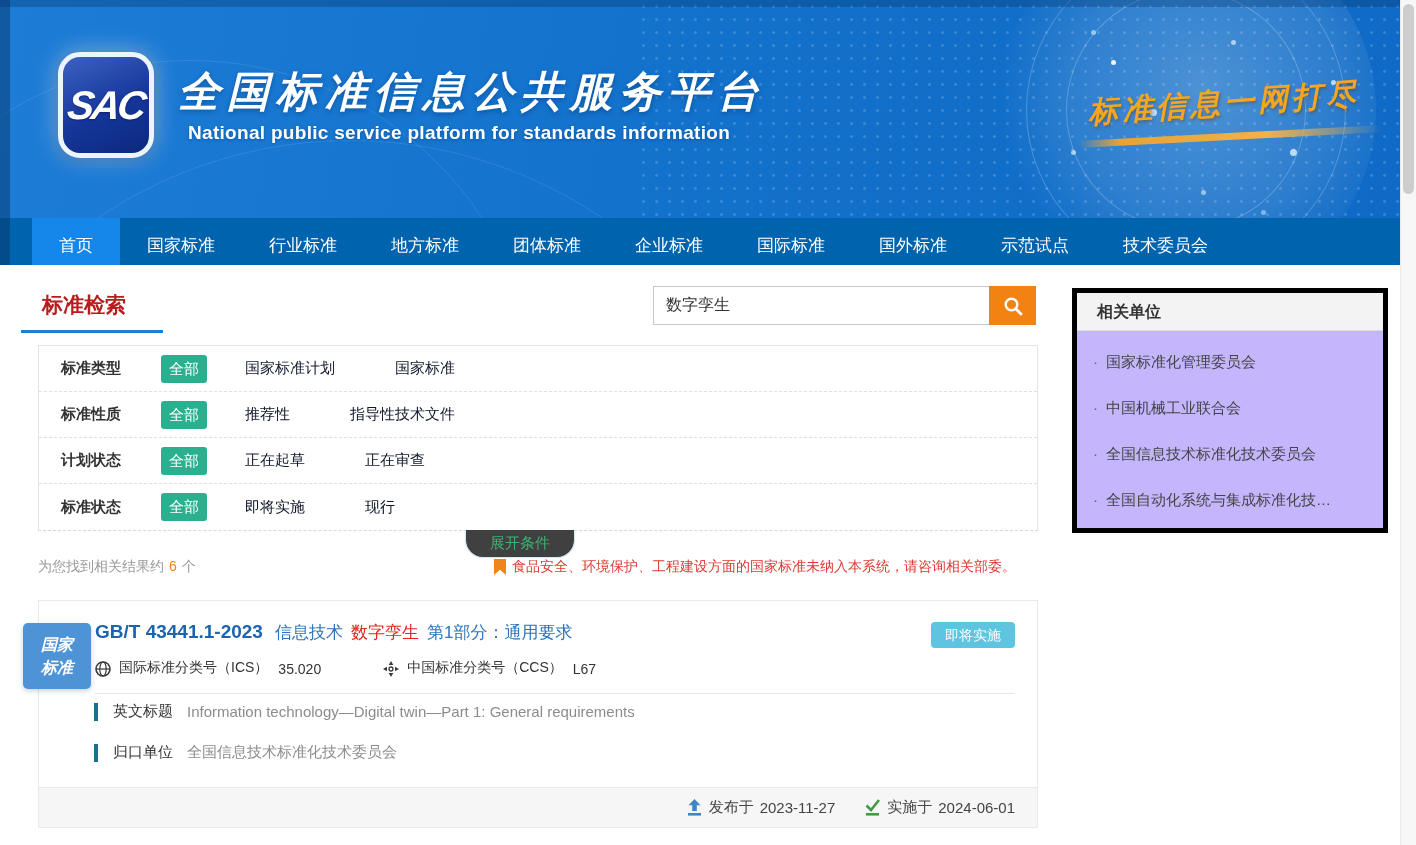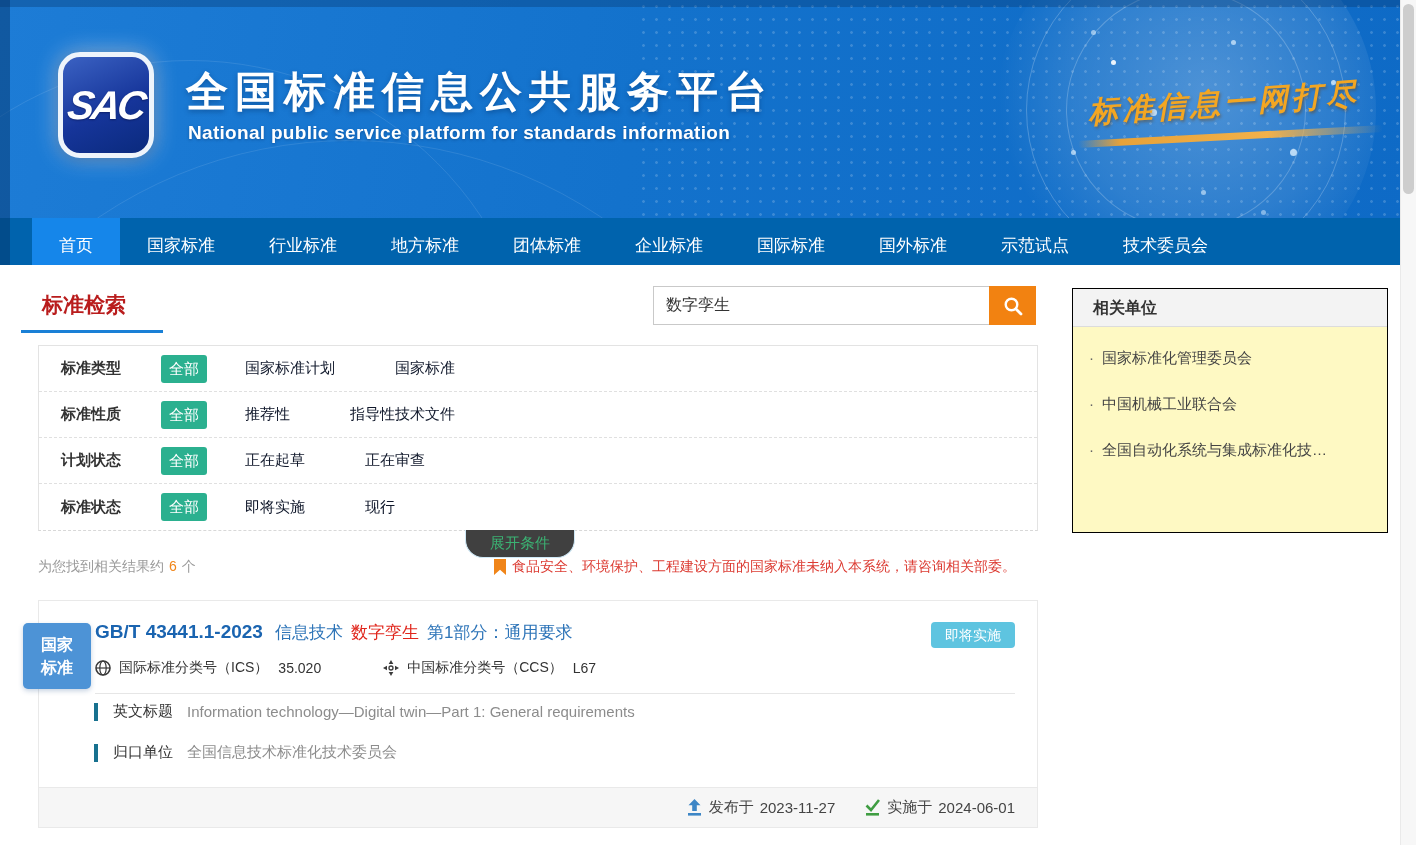--- a/index.html
+++ b/index.html
@@ -42,22 +42,22 @@
     position:absolute; left:58px; top:52px; width:96px; height:106px; border-radius:22px;
     background:linear-gradient(155deg,#3b62c3 0%,#16359a 55%,#0a2a7d 100%);
     border:5px solid #eef4fb; display:flex; align-items:center; justify-content:center;
     box-shadow:0 2px 14px rgba(0,20,60,.3), 0 0 22px rgba(255,255,255,.55); cursor:pointer;
   }
   .sac-logo span {
     color:#fff; font-size:40px; font-weight:bold; font-style:italic; letter-spacing:-3px;
     transform:skewX(-8deg); text-shadow:0 1px 2px rgba(0,0,40,.4);
   }
   .site-title {
-    position:absolute; left:186px; top:64px; color:#fff; font-size:42px; font-weight:bold;
-    letter-spacing:7px; text-shadow:0 2px 5px rgba(0,40,90,.4); white-space:nowrap;
+    position:absolute; left:178px; top:64px; color:#fff; font-size:42px; font-weight:bold;
+    letter-spacing:7px; text-shadow:0 2px 5px rgba(0,40,90,.4); white-space:nowrap;font-style:italic;
   }
   .site-subtitle {
     position:absolute; left:188px; top:122px; color:#fff; font-size:19px; font-weight:bold;
     letter-spacing:.3px; text-shadow:0 1px 3px rgba(0,40,90,.4); white-space:nowrap;
   }
   .slogan {
     position:absolute; left:1088px; top:82px; width:300px; color:#f3a622; font-size:30px;
     font-weight:bold; font-style:italic; letter-spacing:4px; transform:rotate(-4deg);
     text-shadow:1px 2px 3px rgba(110,60,0,.45); white-space:nowrap;
   }
@@ -124,34 +124,35 @@
   
   .result-card {
     position:absolute; left:38px; top:600px; width:1000px; height:228px;
     border:1px solid #e9e9e9; background:#fff;
   }
   .type-badge {
     position:absolute; left:-16px; top:22px; width:68px; height:66px; background:#4d93d6;
     border-radius:5px; color:#fff; font-size:16px; font-weight:bold; text-align:center;
     display:flex; flex-direction:column; justify-content:center; line-height:1.45;
     box-shadow:0 2px 5px rgba(30,80,140,.25);
+    font-style:italic;
   }
   .card-title-row {
     position:absolute; left:56px; top:20px; right:130px; display:flex; align-items:baseline;
     white-space:nowrap; cursor:pointer;
   }
   .std-code { font-size:19px; font-weight:bold; color:#1a64b0; margin-right:12px; }
   .std-t { font-size:17px; color:#2d74b8; margin-right:8px; }
   .std-hl { font-size:17px; color:#e0251b; margin-right:8px; }
   .status-badge {
     position:absolute; right:22px; top:21px; width:84px; height:26px; line-height:26px;
     text-align:center; background:#5ec4e0; color:#fff; font-size:14px; border-radius:4px;
   }
   .card-meta-row {
-    position:absolute; left:56px; top:58px; display:flex; align-items:center; font-size:14px; color:#333;
+    position:absolute; left:56px; top:58px; display:flex; align-items:flex-end; font-size:14px; color:#333;
   }
   .card-meta-row svg { margin-right:8px; }
   .meta-label { margin-right:10px; }
   .meta-value { margin-right:62px; }
   .card-divider { position:absolute; left:56px; right:22px; top:92px; height:1px; background:#e6e6e6; }
   .info-row { position:absolute; left:55px; display:flex; align-items:center; font-size:15px; }
   .info-row.r1 { top:101px; }
   .info-row.r2 { top:142px; }
   .teal-bar { width:4px; height:18px; background:#17718f; margin-right:15px; }
   .info-label { color:#333; margin-right:14px; white-space:nowrap; }
@@ -161,21 +162,21 @@
     border-top:1px solid #e9e9e9; display:flex; align-items:center; justify-content:flex-end;
     padding-right:22px; font-size:15px; color:#444;
   }
   .date-group { display:flex; align-items:center; margin-left:30px; }
   .date-group svg { margin-right:7px; }
   .date-group .dlabel { margin-right:6px; }
 
   
   .sidebar {
     position:absolute; left:1072px; top:288px; width:316px; height:245px;
-    border:1px solid #000000; background:#fef9c3;
+    border:5px solid #000000; background:#c4b5fd;
   }
   .sidebar-header {
     height:38px; line-height:37px; background:#f3f3f3; border-bottom:1px solid #dcdcdc;
     padding-left:20px; font-size:16px; font-weight:bold; color:#333;
   }
   .sidebar-list { padding-top:8px; }
   .sidebar-item {
     height:46px; line-height:46px; padding-left:16px; font-size:15px; color:#444;
     cursor:pointer; white-space:nowrap; overflow:hidden;
   }
@@ -337,19 +338,20 @@
       <span>2024-06-01</span>
     </div>
   </div>
 </div>
 
 <div class="sidebar">
   <div class="sidebar-header">相关单位</div>
   <div class="sidebar-list">
     <div class="sidebar-item"><span class="dot">·</span><span>国家标准化管理委员会</span></div>
     <div class="sidebar-item"><span class="dot">·</span><span>中国机械工业联合会</span></div>
+    <div class="sidebar-item"><span class="dot">·</span><span>全国信息技术标准化技术委员会</span></div>
     <div class="sidebar-item"><span class="dot">·</span><span>全国自动化系统与集成标准化技…</span></div>
   </div>
 </div>
 
 <div class="scrollbar-track">
   <div class="scrollbar-thumb"></div>
 </div>
 
 </body></html>

